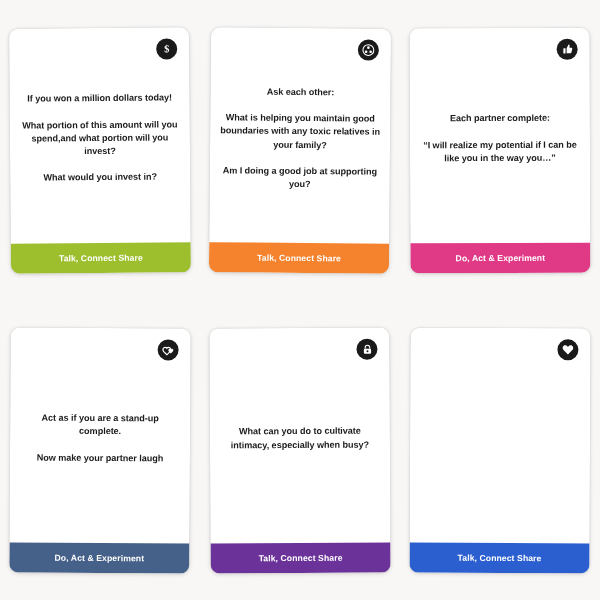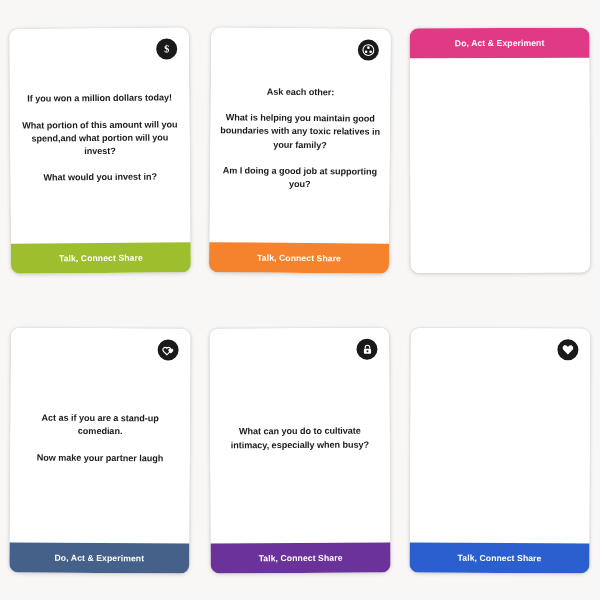--- a/index.html
+++ b/index.html
@@ -135,34 +135,44 @@
 What is helping you maintain good boundaries with any toxic relatives in your family?
 
 Am I doing a good job at supporting you?</div>
       </div>
       <div class="card-footer" style="background:#f5822c">Talk, Connect Share</div>
     </div>
   </div>
 
   <div class="card-slot">
     <div class="card rot-c">
+      <div class="card-body">
+        <div class="card-badge">
+          <svg width="13" height="13" viewBox="0 0 24 24" aria-hidden="true">
+            <path d="M6 10h3v10H6a1 1 0 0 1-1-1v-8a1 1 0 0 1 1-1zm5 0 3.6-6.6c.9-.3 1.9.3 1.9 1.4V9h3.2c1.2 0 2.1 1.1 1.8 2.3l-1.6 6.4c-.2 1-1.1 1.7-2.1 1.7H11z" fill="#ffffff"></path>
+          </svg>
+        </div>
+        <div class="card-text">Each partner complete:
+
+“I will realize my potential if I can be like you in the way you…”</div>
+      </div>
       <div class="card-footer" style="background:#e03a87">Do, Act &amp; Experiment</div>
     </div>
   </div>
 
   <div class="card-slot">
     <div class="card rot-d">
       <div class="card-body">
         <div class="card-badge">
           <svg width="14" height="14" viewBox="0 0 24 24" aria-hidden="true">
             <path d="M9.2 19.5 3.6 14c-2-2-1.8-5.2.4-6.6 1.7-1.1 3.8-.6 5 .9 1.2-1.5 3.3-2 5-.9 2.2 1.4 2.4 4.6.4 6.6z" fill="none" stroke="#ffffff" stroke-width="2"></path>
             <path d="M15.8 17.2 12.4 13.8c-1.3-1.3-1.1-3.3.3-4.2 1.1-.7 2.4-.4 3.1.6.7-1 2-1.3 3.1-.6 1.4.9 1.6 2.9.3 4.2z" fill="#ffffff"></path>
           </svg>
         </div>
-        <div class="card-text">Act as if you are a stand-up comedian.
+        <div class="card-text">Act as if you are a stand-up complete.
 
 Now make your partner laugh</div>
       </div>
       <div class="card-footer" style="background:#456089">Do, Act &amp; Experiment</div>
     </div>
   </div>
 
   <div class="card-slot">
     <div class="card rot-e">
       <div class="card-body">

